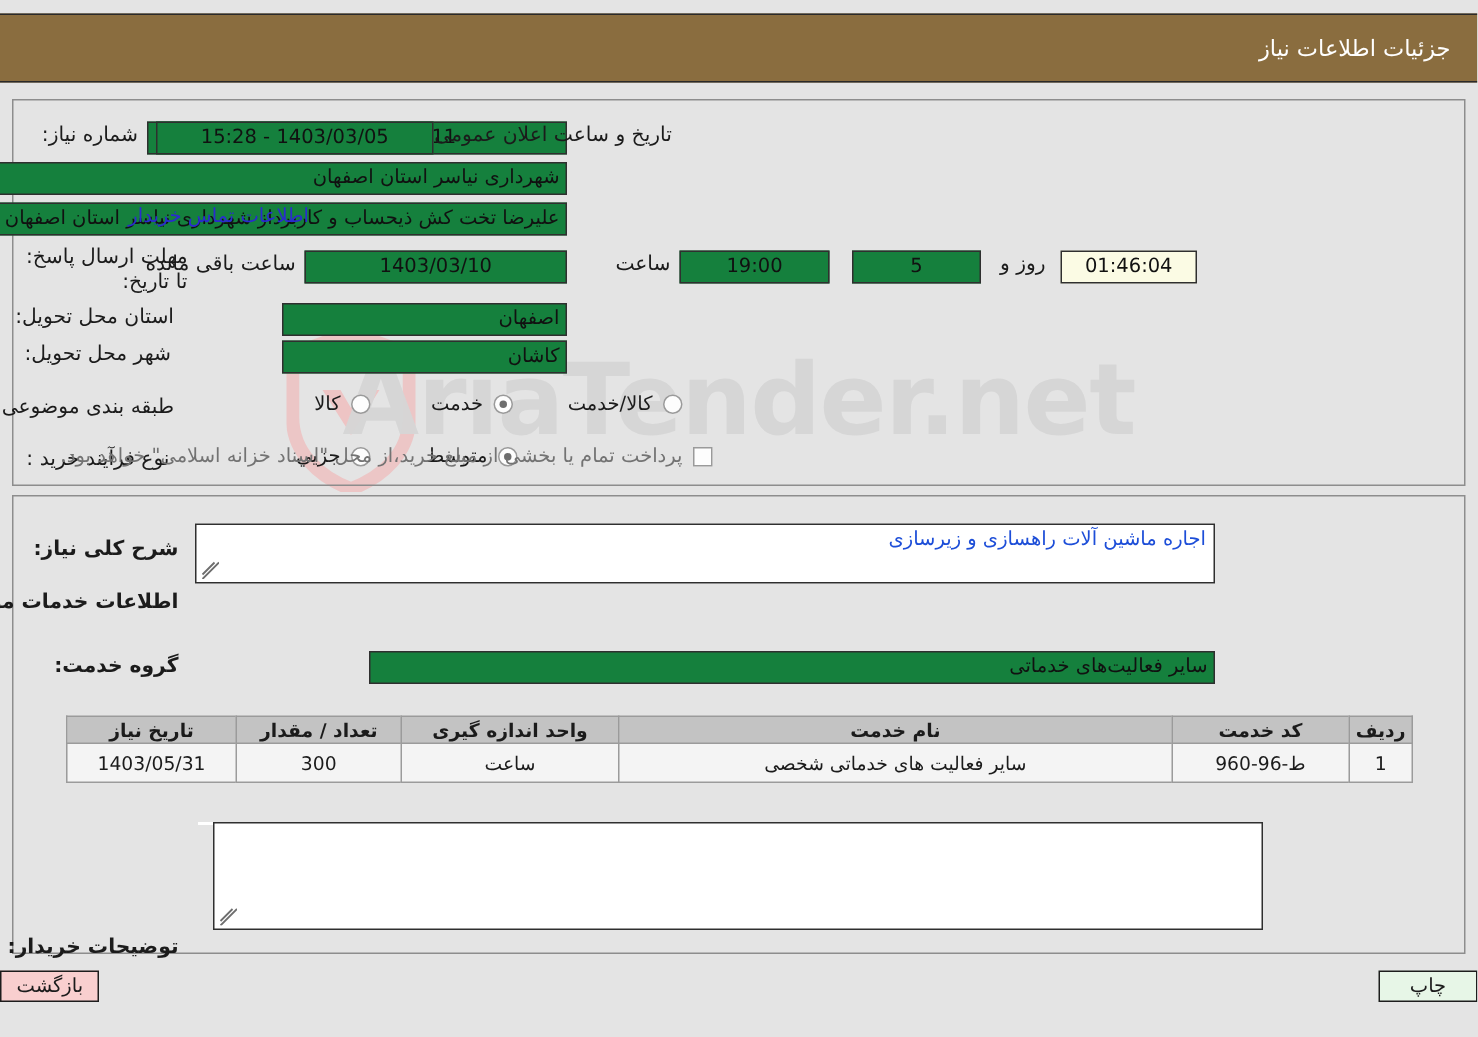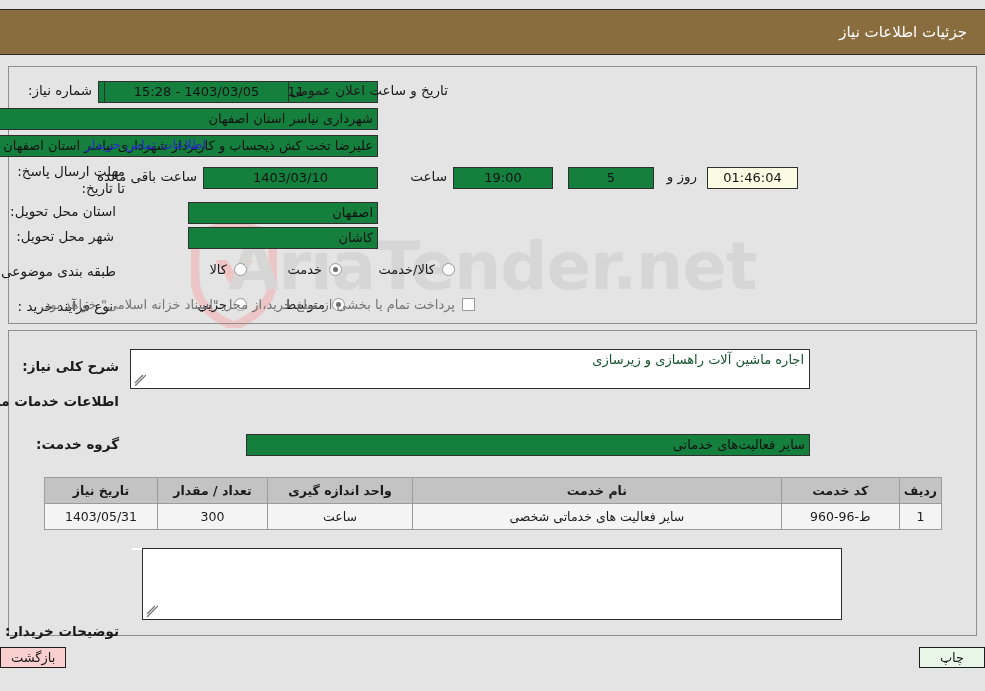--- a/index.html
+++ b/index.html
@@ -148,21 +148,21 @@
     vertical-align: middle;
   }
   .opt { display: flex; align-items: center; gap: 7px; }
   .opt .otxt { font-size: 13px; color: #1b1b1b; }
 
   
   .tbox {
     background: #ffffff;
     border: 1px solid #2f2f2f;
     font-size: 13px;
-    color: #14532d;
+    color: #1d4ed8;
     padding: 2px 5px 0 5px;
     position: relative;
     text-align: right;
     font-family: "DejaVu Sans", sans-serif;
     overflow: hidden;
   }
   .grip {
     position: absolute;
     left: 3px; bottom: 2px;
     width: 12px; height: 12px;
@@ -177,21 +177,21 @@
     border-collapse: collapse;
     z-index: 4;
     direction: rtl;
   }
   .tbl th {
     background: #c3c3c3;
     border: 1px solid #9b9b9b;
     font-size: 12.5px;
     font-weight: bold;
     color: #1b1b1b;
-    height: 26px;
+    height: 18px;
     padding: 0 4px;
     text-align: center;
     font-family: "DejaVu Sans", sans-serif;
   }
   .tbl td {
     background: #f4f4f4;
     border: 1px solid #9b9b9b;
     font-size: 12.5px;
     color: #1b1b1b;
     height: 26px;

